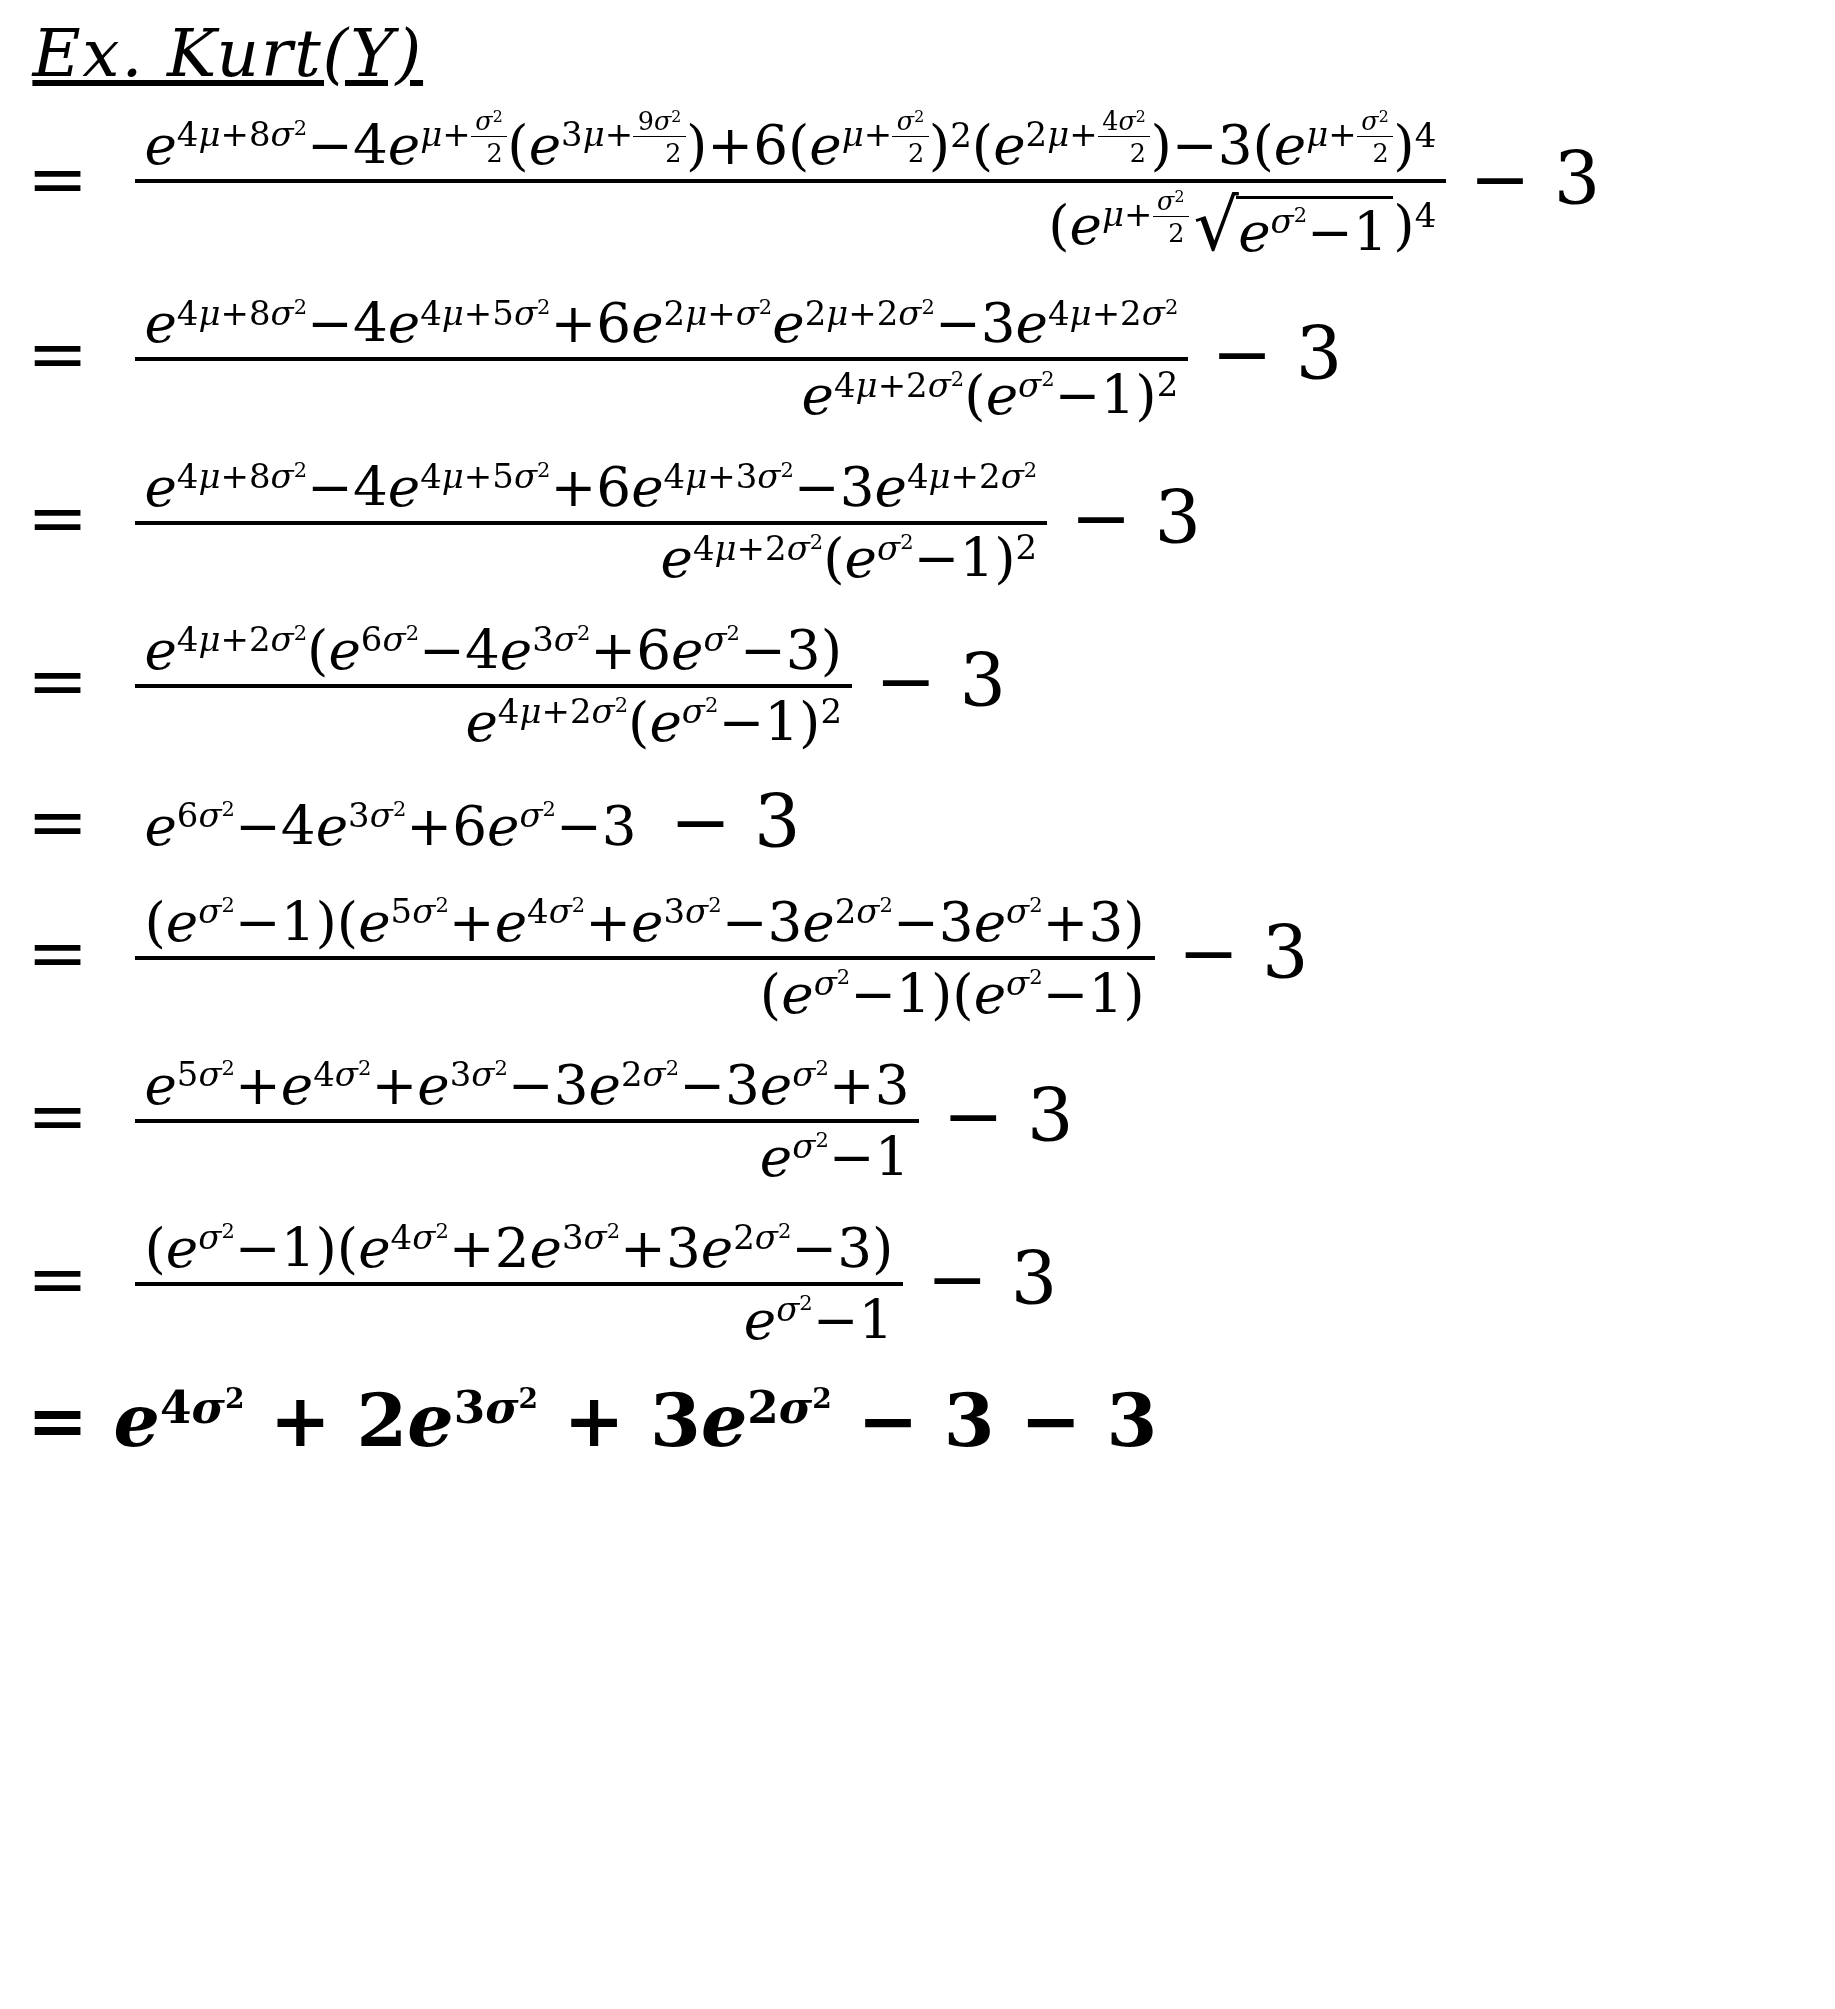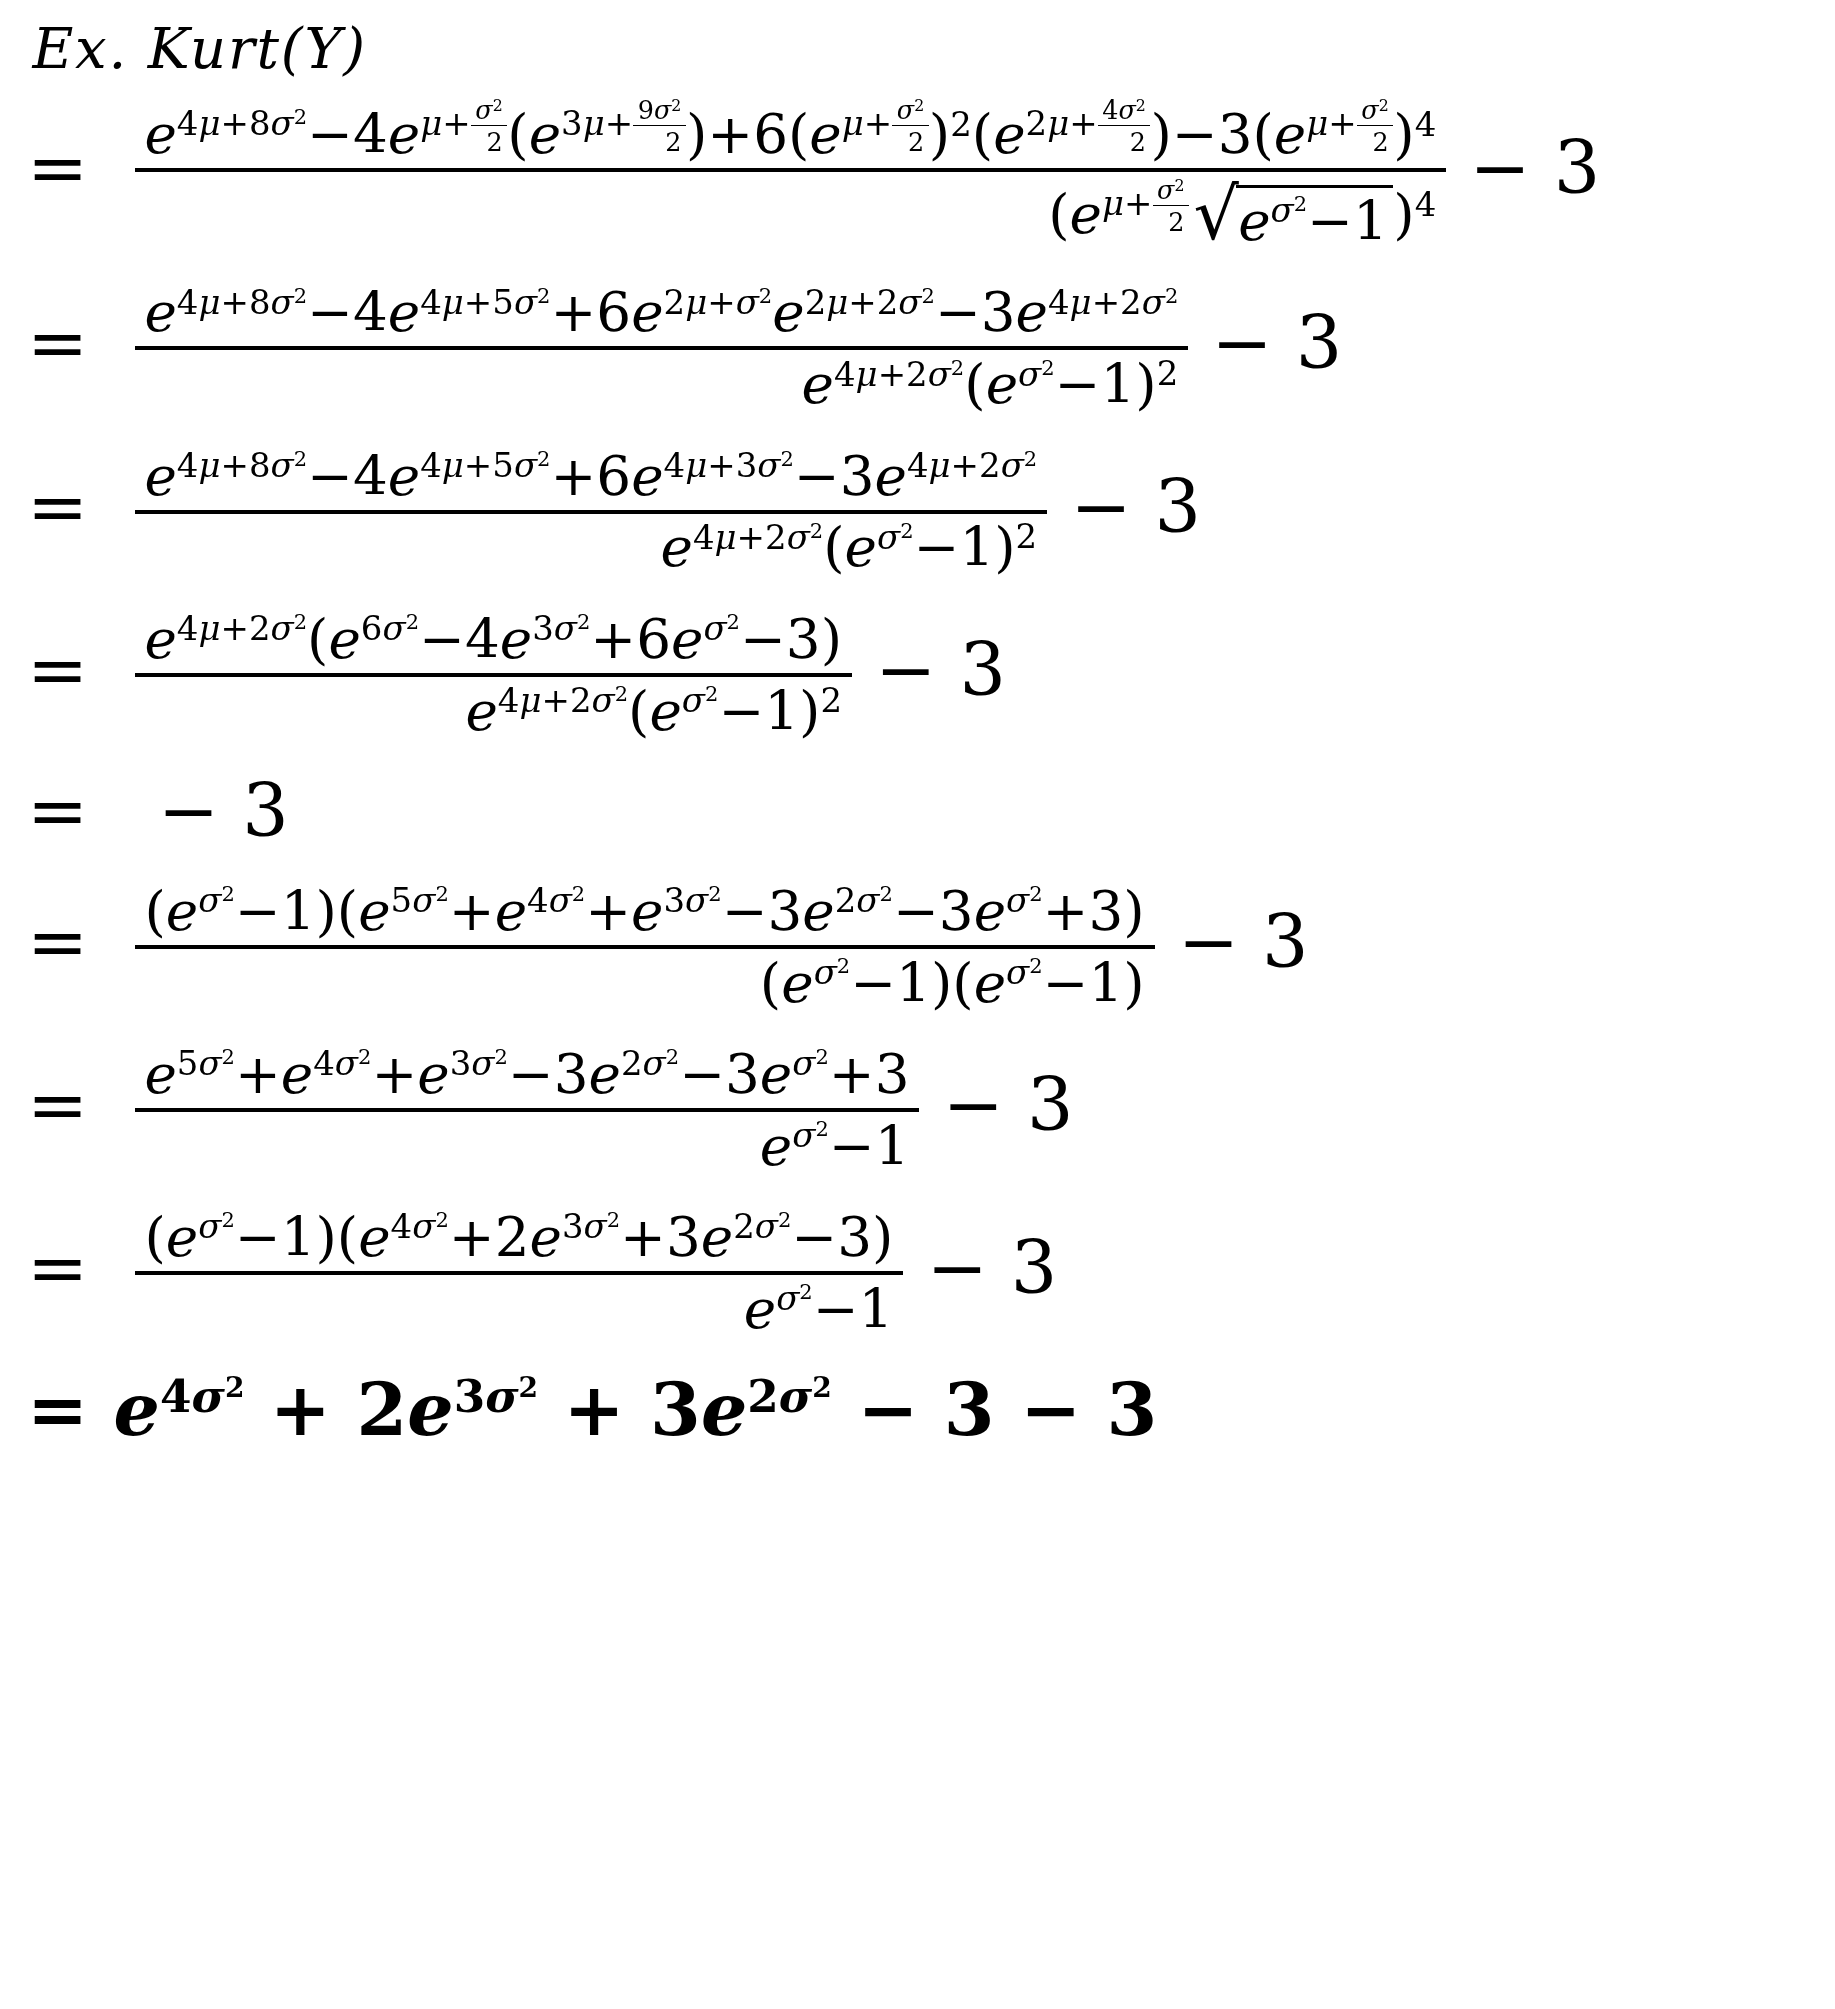--- a/index.html
+++ b/index.html
@@ -9,26 +9,27 @@
     color: #000000;
   }
   body {
     width: 1836px;
     height: 2010px;
     overflow: hidden;
     padding: 18px 7.2px 0 27px;
     font-family: "DejaVu Serif", "Liberation Serif", serif;
   }
   .title {
-    font-size: 56px;
+    font-size: 66px;
     font-style: italic;
     font-weight: normal;
     letter-spacing: 1.8px;
     margin: 0 0 16px 5.4px;
     line-height: 1.1;
+    text-decoration: underline;
   }
   .eq-line {
     font-size: 73px;
     line-height: 1.08;
     white-space: pre;
     margin: 0 0 30px 0;
   }
   .eq-line.compact { margin-bottom: 23px; font-weight: bold; }
   i.v { font-style: italic; }
   sup {
@@ -71,19 +72,19 @@
 </head>
 <body>
 
 <main class="page">
   <h1 class="title">Ex. Kurt(Y)</h1>
 
   <div class="eq-line">=  <span class="frac"><span class="num"><i class="v">e</i><sup>4<i class="v">μ</i>+8<i class="v">σ</i><sup>2</sup></sup>−4<i class="v">e</i><sup><i class="v">μ</i>+<span class="frac"><span class="num"><i class="v">σ</i><sup>2</sup></span><span class="den">2</span></span></sup>(<i class="v">e</i><sup>3<i class="v">μ</i>+<span class="frac"><span class="num">9<i class="v">σ</i><sup>2</sup></span><span class="den">2</span></span></sup>)+6(<i class="v">e</i><sup><i class="v">μ</i>+<span class="frac"><span class="num"><i class="v">σ</i><sup>2</sup></span><span class="den">2</span></span></sup>)<sup>2</sup>(<i class="v">e</i><sup>2<i class="v">μ</i>+<span class="frac"><span class="num">4<i class="v">σ</i><sup>2</sup></span><span class="den">2</span></span></sup>)−3(<i class="v">e</i><sup><i class="v">μ</i>+<span class="frac"><span class="num"><i class="v">σ</i><sup>2</sup></span><span class="den">2</span></span></sup>)<sup>4</sup></span><span class="den">(<i class="v">e</i><sup><i class="v">μ</i>+<span class="frac"><span class="num"><i class="v">σ</i><sup>2</sup></span><span class="den">2</span></span></sup><span class="sqrt"><span class="rad">√</span><span class="sqrt-body"><i class="v">e</i><sup><i class="v">σ</i><sup>2</sup></sup>−1</span></span>)<sup>4</sup></span></span> − 3</div>
   <div class="eq-line">=  <span class="frac"><span class="num"><i class="v">e</i><sup>4<i class="v">μ</i>+8<i class="v">σ</i><sup>2</sup></sup>−4<i class="v">e</i><sup>4<i class="v">μ</i>+5<i class="v">σ</i><sup>2</sup></sup>+6<i class="v">e</i><sup>2<i class="v">μ</i>+<i class="v">σ</i><sup>2</sup></sup><i class="v">e</i><sup>2<i class="v">μ</i>+2<i class="v">σ</i><sup>2</sup></sup>−3<i class="v">e</i><sup>4<i class="v">μ</i>+2<i class="v">σ</i><sup>2</sup></sup></span><span class="den"><i class="v">e</i><sup>4<i class="v">μ</i>+2<i class="v">σ</i><sup>2</sup></sup>(<i class="v">e</i><sup><i class="v">σ</i><sup>2</sup></sup>−1)<sup>2</sup></span></span> − 3</div>
   <div class="eq-line">=  <span class="frac"><span class="num"><i class="v">e</i><sup>4<i class="v">μ</i>+8<i class="v">σ</i><sup>2</sup></sup>−4<i class="v">e</i><sup>4<i class="v">μ</i>+5<i class="v">σ</i><sup>2</sup></sup>+6<i class="v">e</i><sup>4<i class="v">μ</i>+3<i class="v">σ</i><sup>2</sup></sup>−3<i class="v">e</i><sup>4<i class="v">μ</i>+2<i class="v">σ</i><sup>2</sup></sup></span><span class="den"><i class="v">e</i><sup>4<i class="v">μ</i>+2<i class="v">σ</i><sup>2</sup></sup>(<i class="v">e</i><sup><i class="v">σ</i><sup>2</sup></sup>−1)<sup>2</sup></span></span> − 3</div>
   <div class="eq-line">=  <span class="frac"><span class="num"><i class="v">e</i><sup>4<i class="v">μ</i>+2<i class="v">σ</i><sup>2</sup></sup>(<i class="v">e</i><sup>6<i class="v">σ</i><sup>2</sup></sup>−4<i class="v">e</i><sup>3<i class="v">σ</i><sup>2</sup></sup>+6<i class="v">e</i><sup><i class="v">σ</i><sup>2</sup></sup>−3)</span><span class="den"><i class="v">e</i><sup>4<i class="v">μ</i>+2<i class="v">σ</i><sup>2</sup></sup>(<i class="v">e</i><sup><i class="v">σ</i><sup>2</sup></sup>−1)<sup>2</sup></span></span> − 3</div>
-  <div class="eq-line">=  <span class="frac"></span> − 3</div>
+  <div class="eq-line">=  <span class="frac"><span class="num"><i class="v">e</i><sup>6<i class="v">σ</i><sup>2</sup></sup>−4<i class="v">e</i><sup>3<i class="v">σ</i><sup>2</sup></sup>+6<i class="v">e</i><sup><i class="v">σ</i><sup>2</sup></sup>−3</span></span> − 3</div>
   <div class="eq-line">=  <span class="frac"><span class="num">(<i class="v">e</i><sup><i class="v">σ</i><sup>2</sup></sup>−1)(<i class="v">e</i><sup>5<i class="v">σ</i><sup>2</sup></sup>+<i class="v">e</i><sup>4<i class="v">σ</i><sup>2</sup></sup>+<i class="v">e</i><sup>3<i class="v">σ</i><sup>2</sup></sup>−3<i class="v">e</i><sup>2<i class="v">σ</i><sup>2</sup></sup>−3<i class="v">e</i><sup><i class="v">σ</i><sup>2</sup></sup>+3)</span><span class="den">(<i class="v">e</i><sup><i class="v">σ</i><sup>2</sup></sup>−1)(<i class="v">e</i><sup><i class="v">σ</i><sup>2</sup></sup>−1)</span></span> − 3</div>
   <div class="eq-line">=  <span class="frac"><span class="num"><i class="v">e</i><sup>5<i class="v">σ</i><sup>2</sup></sup>+<i class="v">e</i><sup>4<i class="v">σ</i><sup>2</sup></sup>+<i class="v">e</i><sup>3<i class="v">σ</i><sup>2</sup></sup>−3<i class="v">e</i><sup>2<i class="v">σ</i><sup>2</sup></sup>−3<i class="v">e</i><sup><i class="v">σ</i><sup>2</sup></sup>+3</span><span class="den"><i class="v">e</i><sup><i class="v">σ</i><sup>2</sup></sup>−1</span></span> − 3</div>
   <div class="eq-line">=  <span class="frac"><span class="num">(<i class="v">e</i><sup><i class="v">σ</i><sup>2</sup></sup>−1)(<i class="v">e</i><sup>4<i class="v">σ</i><sup>2</sup></sup>+2<i class="v">e</i><sup>3<i class="v">σ</i><sup>2</sup></sup>+3<i class="v">e</i><sup>2<i class="v">σ</i><sup>2</sup></sup>−3)</span><span class="den"><i class="v">e</i><sup><i class="v">σ</i><sup>2</sup></sup>−1</span></span> − 3</div>
   <div class="eq-line compact">= <i class="v">e</i><sup>4<i class="v">σ</i><sup>2</sup></sup> + 2<i class="v">e</i><sup>3<i class="v">σ</i><sup>2</sup></sup> + 3<i class="v">e</i><sup>2<i class="v">σ</i><sup>2</sup></sup> − 3 − 3</div>
 </main>
 
 
 </body></html>

